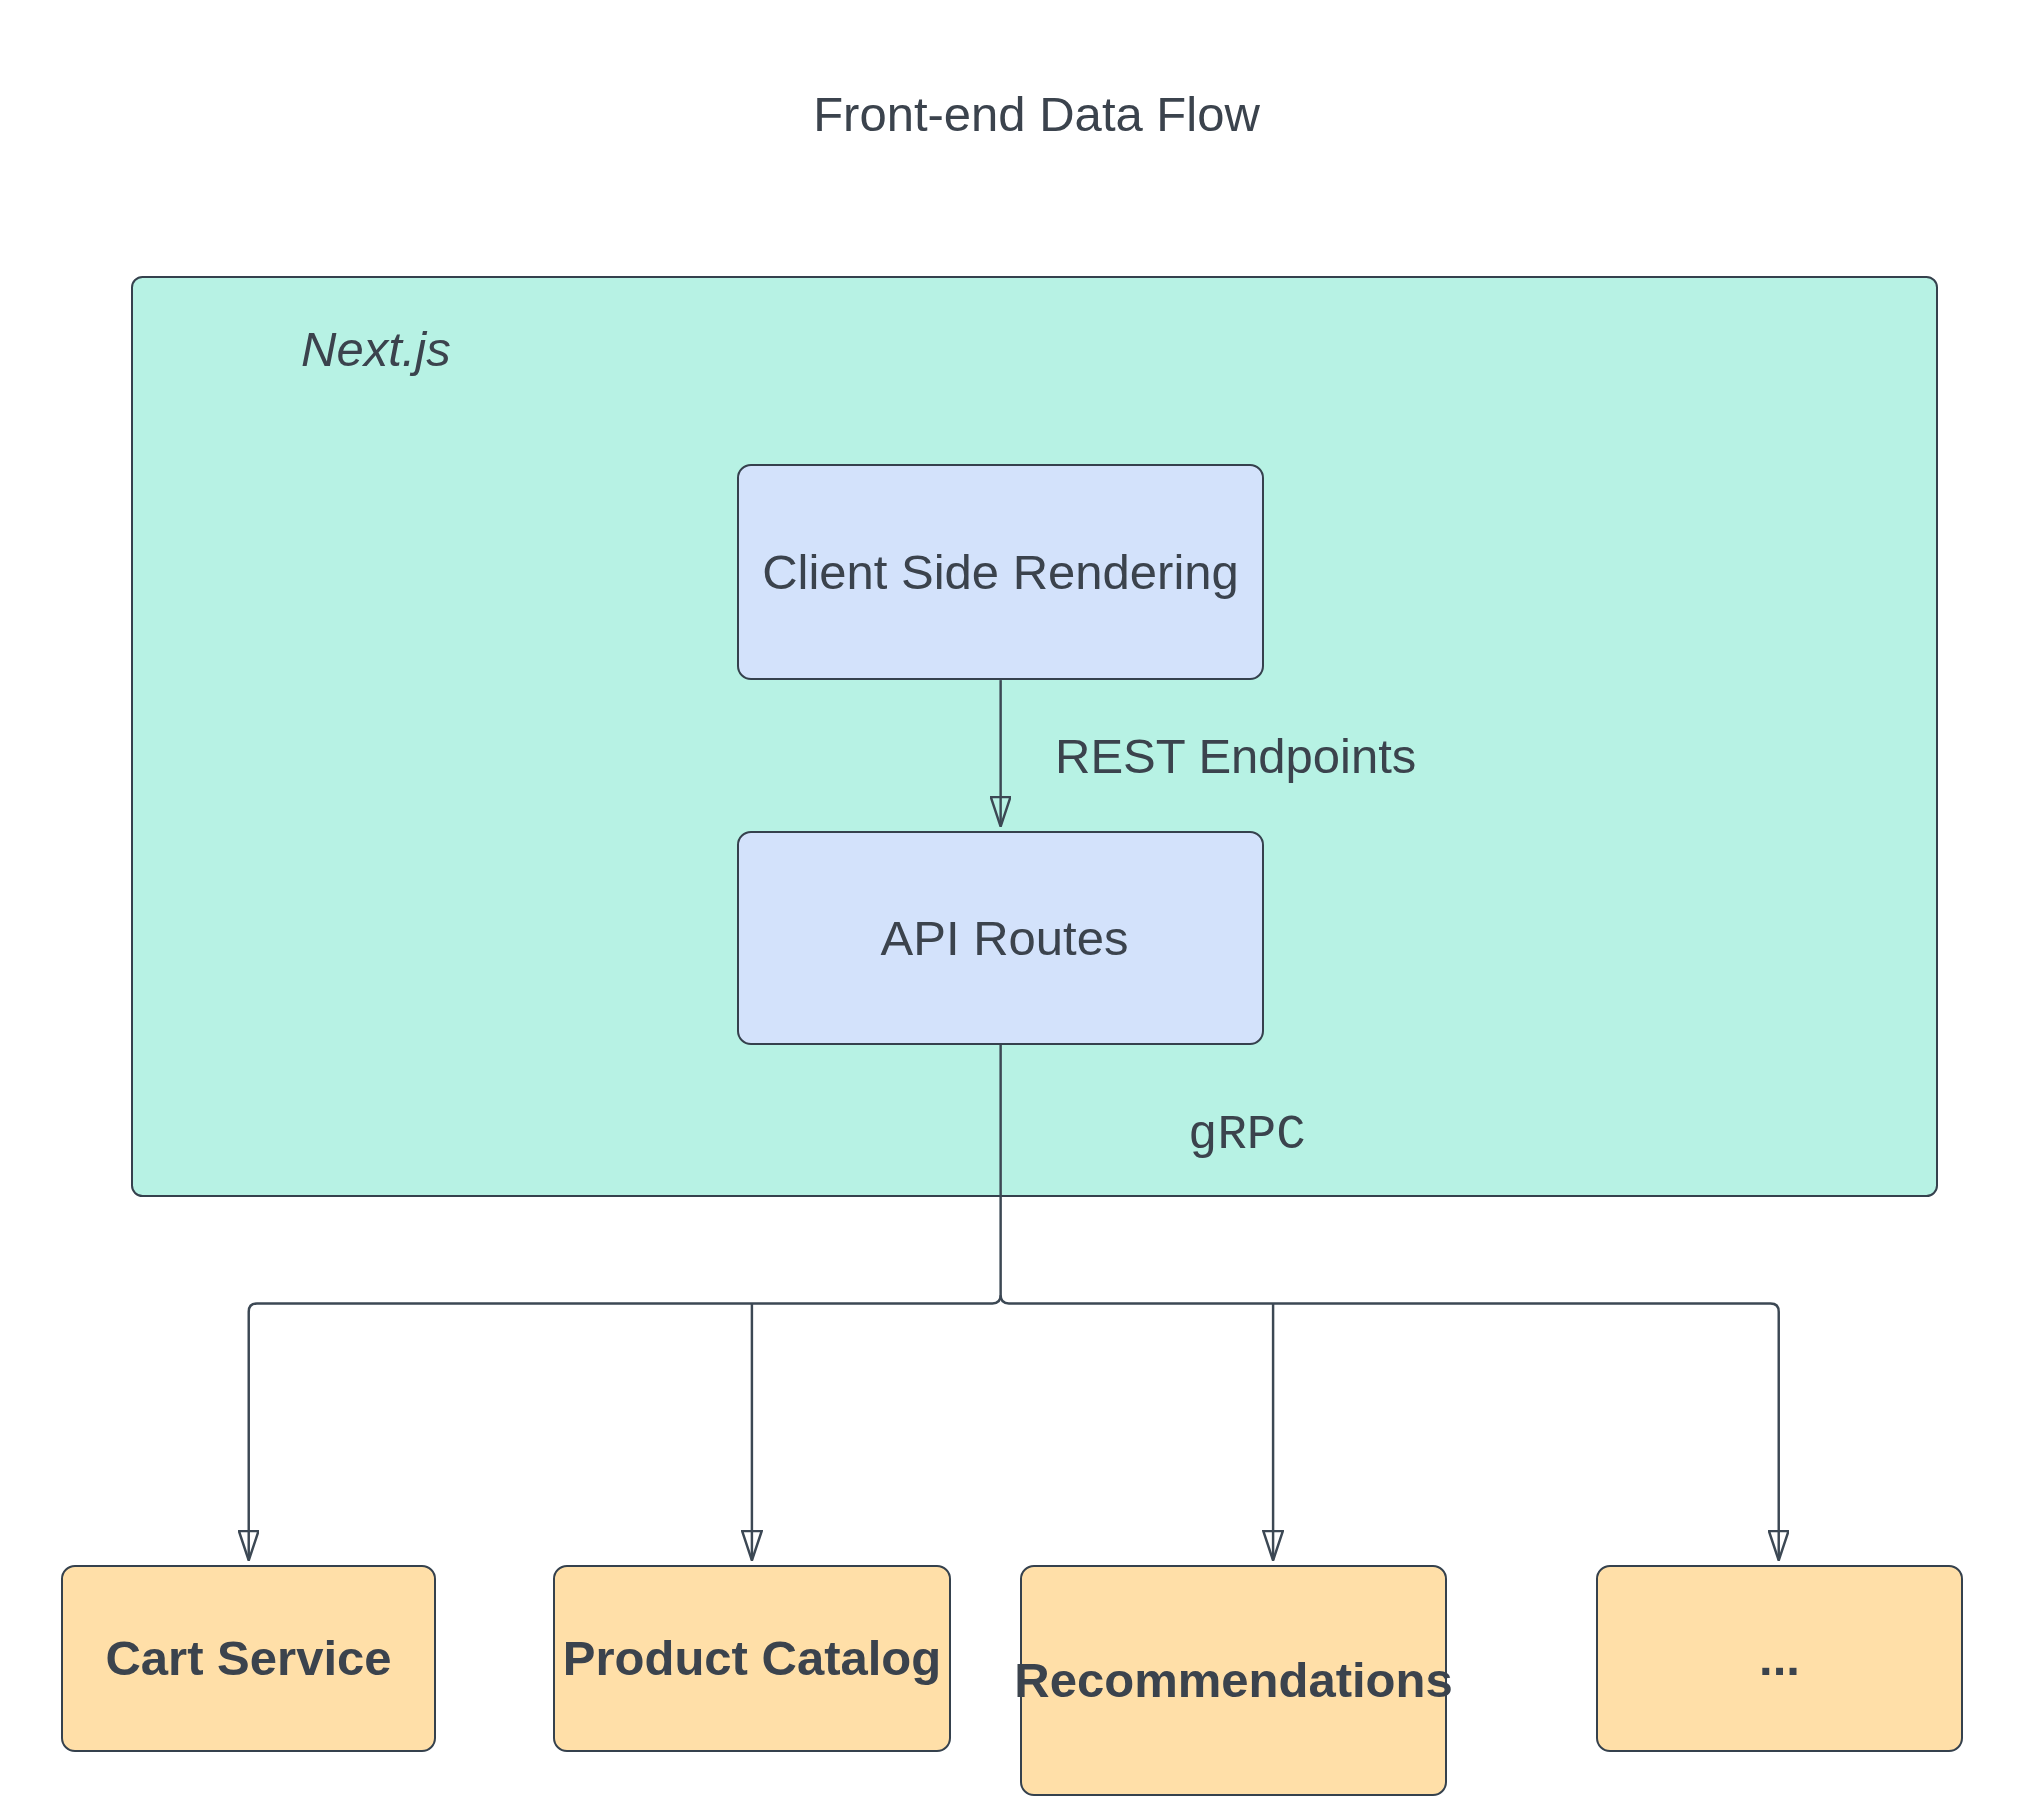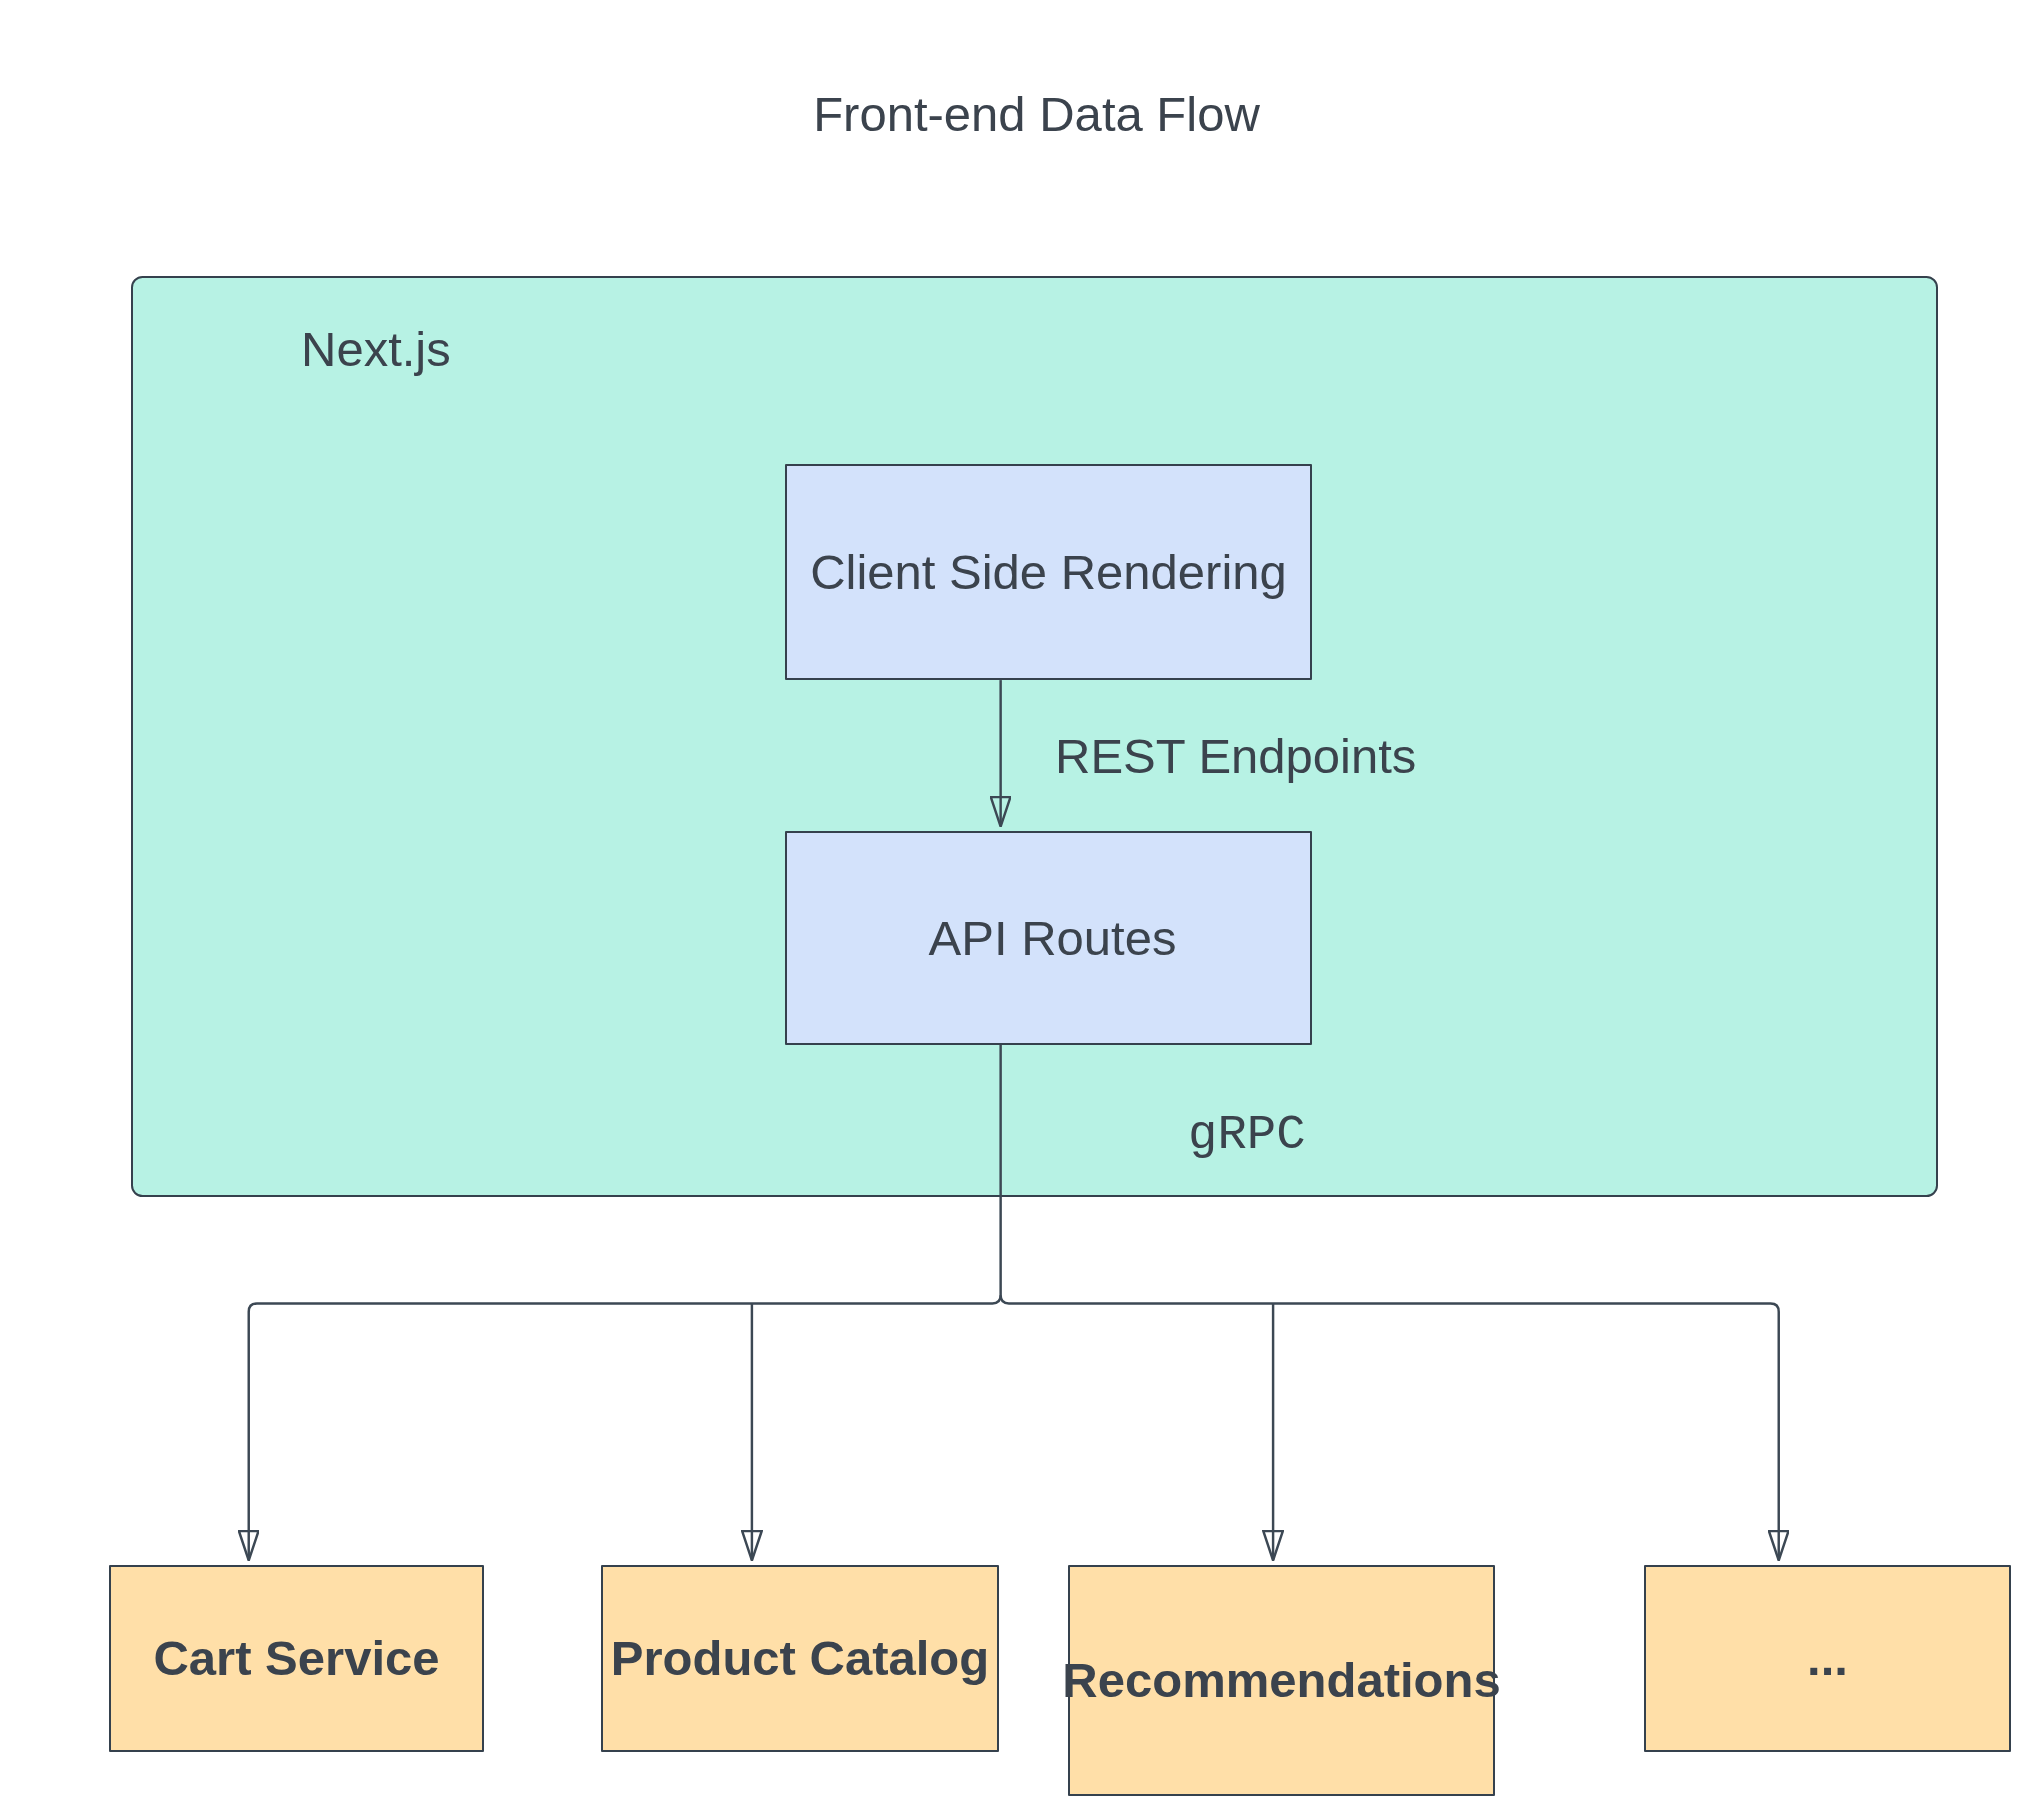--- a/index.html
+++ b/index.html
@@ -23,40 +23,40 @@
   }
   .container-box {
     position: absolute;
     left: 131px; top: 276px;
     width: 1807px; height: 921px;
     background: #b7f2e4;
     border: 2.5px solid #35414d;
     border-radius: 11.5px;
     box-sizing: border-box;
     z-index: 1;
+    font-style: italic;
   }
   .container-label {
     position: absolute;
     left: 168px; top: 47px;
     font-size: 49px;
     line-height: 1;
   }
   .node {
     position: absolute;
     display: flex;
     align-items: center;
     justify-content: center;
     border: 2.5px solid #35414d;
-    border-radius: 1px;
+    border-radius: 14px;
     box-sizing: border-box;
     font-size: 49px;
     line-height: 1.15;
     text-align: center;
     z-index: 2;
-    margin-left: 48px;
   }
   .node-blue { background: #d3e2fb; }
   .node-orange { background: #ffdfa8; font-weight: bold; }
 
   #node-csr { left: 737px; top: 464px; width: 527px; height: 216px; }
   #node-api { left: 737px; top: 831px; width: 527px; height: 214px; padding-left: 8px; }
 
   #svc-cart    { left: 61px;   top: 1565px; width: 375px; height: 187px; }
   #svc-catalog { left: 553px;  top: 1565px; width: 398px; height: 187px; }
   #svc-reco    { left: 1020px; top: 1565px; width: 427px; height: 231px; }

